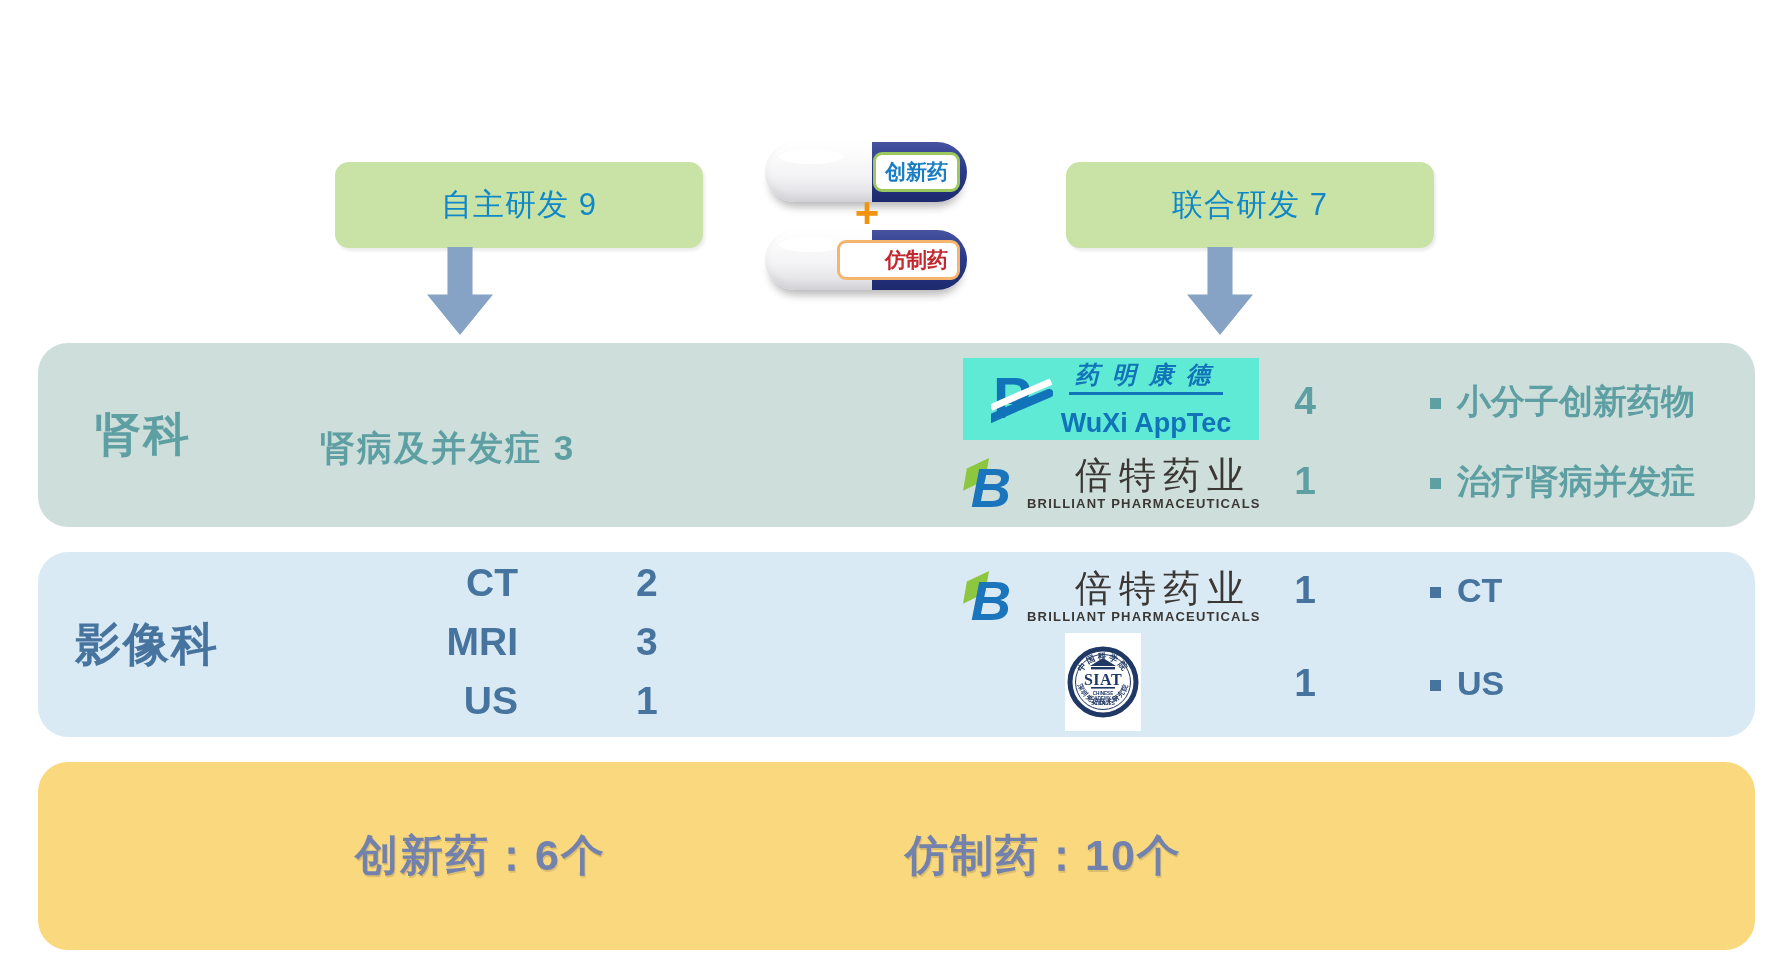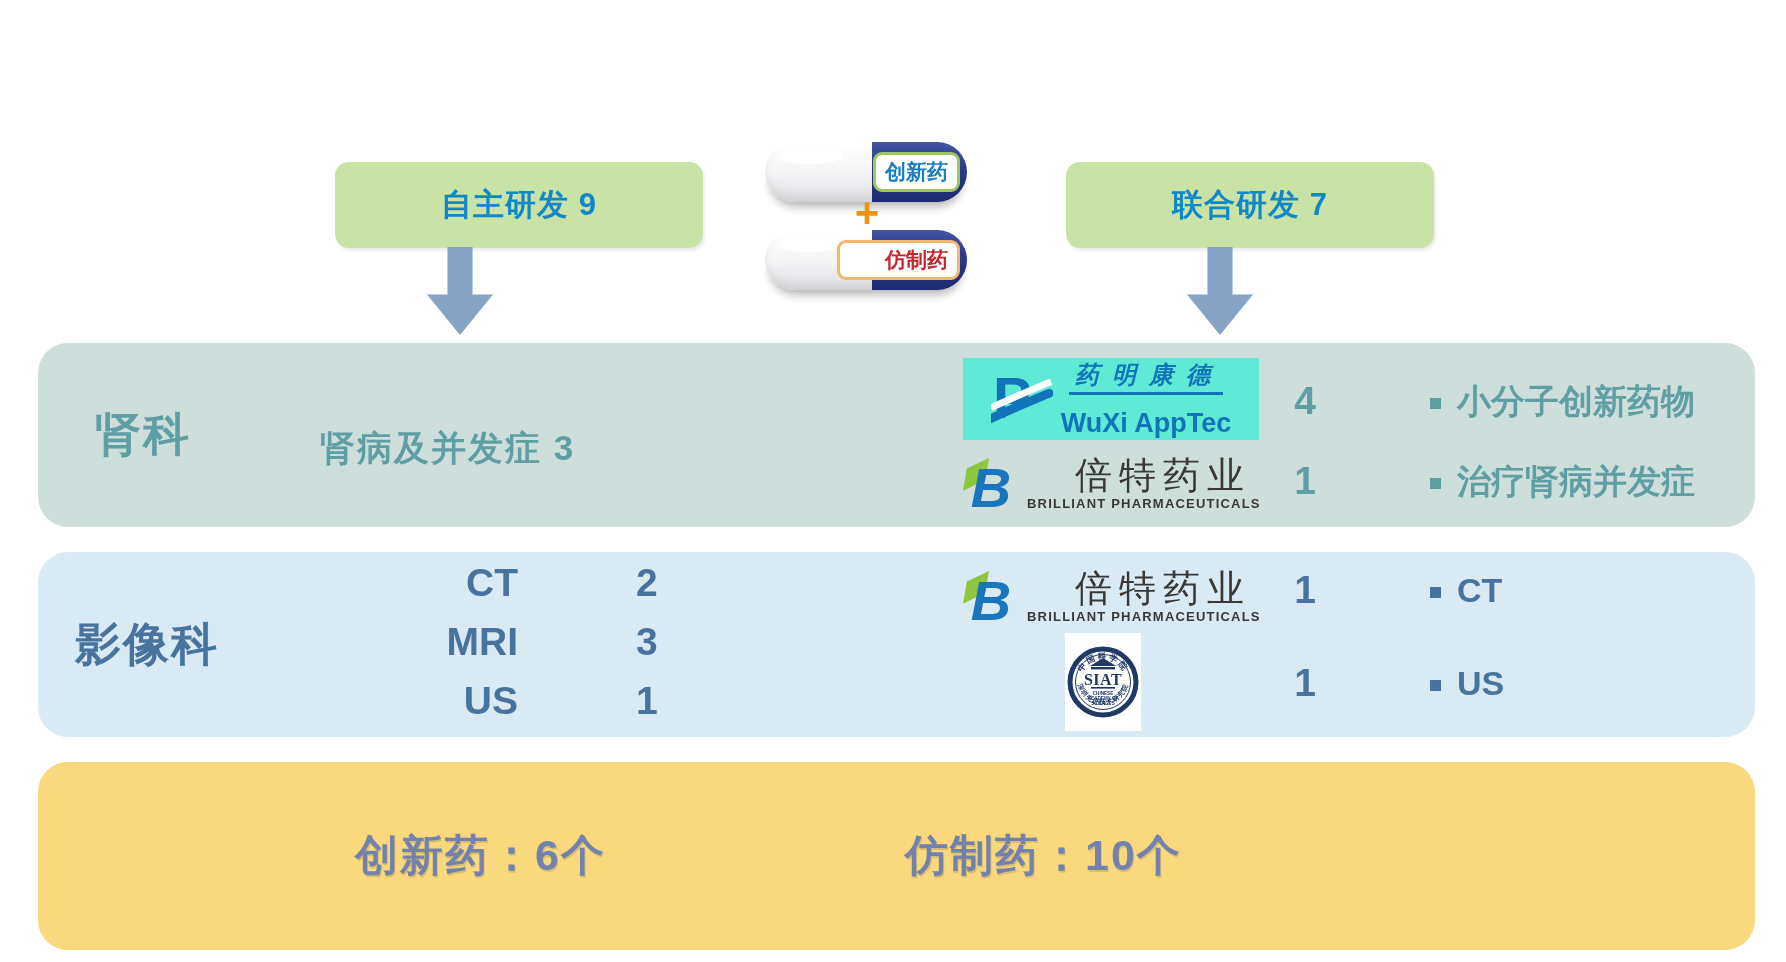--- a/index.html
+++ b/index.html
@@ -18,21 +18,21 @@
   
   .banner{position:absolute;left:525px;top:10px;width:498px;height:94px;
     background:var(--banner-bg);border-radius:20px;display:flex;align-items:center;justify-content:center;}
   .banner span{font-size:42px;font-weight:bold;color:var(--title-blue);letter-spacing:2px;
     text-shadow:1px 1px 0 rgba(0,0,0,.15);}
 
   
   .branch{position:absolute;top:162px;width:368px;height:86px;background:var(--branch-bg);
     border-radius:14px;display:flex;align-items:center;justify-content:center;
     box-shadow:2px 3px 3px rgba(0,0,0,.08);}
-  .branch span{font-size:31px;font-weight:bold;color:#1088C8;letter-spacing:1px;}
+  .branch span{font-size:31px;font-weight:normal;color:#1088C8;letter-spacing:1px;}
   .branch.left{left:335px;} .branch.right{left:1066px;}
 
   
   .capsule{position:absolute;left:765px;width:202px;height:60px;border-radius:30px;
     background:linear-gradient(180deg,#ffffff 0%,#f4f4f6 55%,#dcdce0 100%);
     box-shadow:0 10px 8px -5px rgba(0,0,0,.28), inset 0 -5px 8px rgba(0,0,0,.06);}
   .capsule.c1{top:142px;} .capsule.c2{top:230px;}
   .capsule .cap{position:absolute;right:0;top:0;bottom:0;width:47%;
     border-radius:0 30px 30px 0;
     background:linear-gradient(180deg,#45539f 0%,var(--capsule-navy) 45%,#1d2a6e 100%);}

